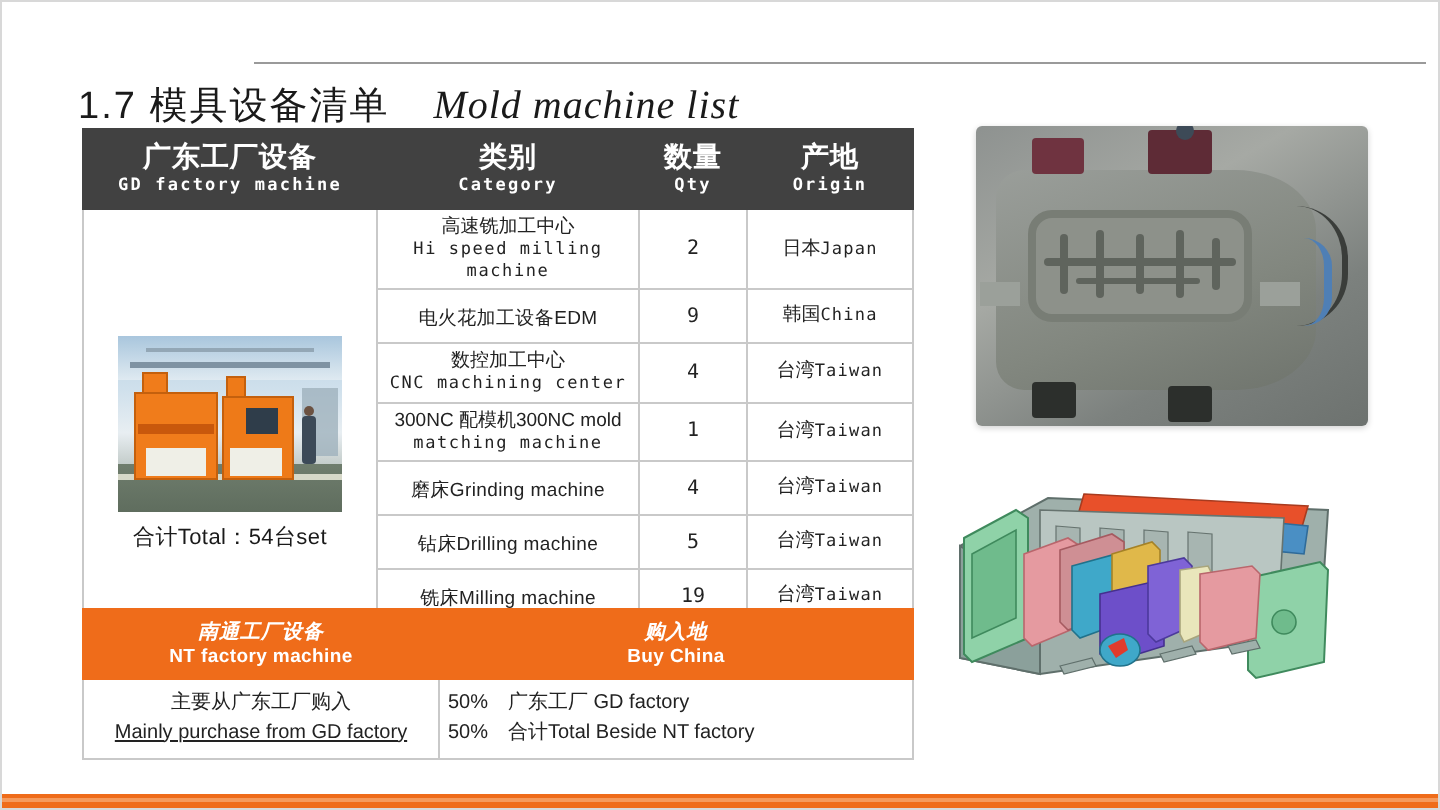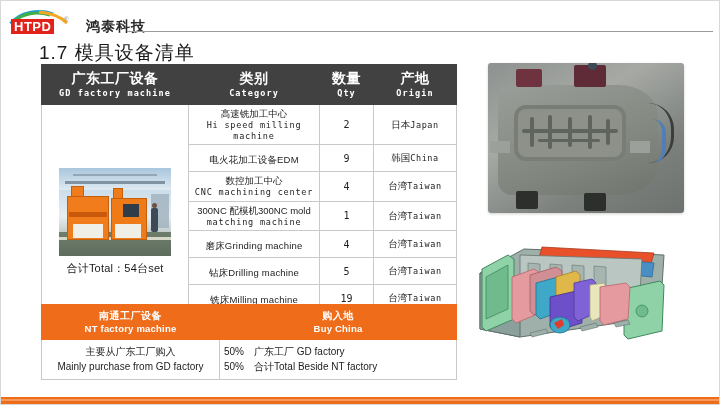--- a/index.html
+++ b/index.html
@@ -148,30 +148,30 @@
     position: absolute; left: 40px; top: 303px;
     width: 415px;
     border-collapse: collapse; table-layout: fixed;
     background: #ffffff;
   }
   .nt-table th {
     background: #ef6c1a; color: #ffffff;
     border: 1px solid #ef6c1a;
     padding: 4px 2px 5px;
   }
-  .nt-th-cn { font-size: 10px; font-weight: 700; display: block; letter-spacing: 0.5px; }
+  .nt-th-cn { font-size: 10px; font-weight: 700; display: block; letter-spacing: 0.5px; font-style: italic; }
   .nt-th-en { font-size: 9.5px; font-weight: 700; display: block; letter-spacing: 0.2px; }
   .nt-table td {
     border: 1px solid #c9c9c9;
     padding: 5px 4px; vertical-align: middle;
     color: #222222;
   }
   .nt-left { text-align: center; line-height: 1.45; }
   .nt-left-cn { font-size: 10px; display: block; }
-  .nt-left-en { font-size: 10px; display: block; }
+  .nt-left-en { font-size: 10px; display: block; text-decoration: underline; }
   .nt-right { text-align: left; padding-left: 26px; line-height: 1.45; }
   .nt-row { font-size: 10px; white-space: nowrap; }
   .nt-pct { display: inline-block; width: 30px; }
 
   
   .die-photo {
     position: absolute; left: 487px; top: 62px;
     width: 196px; height: 150px;
     background: linear-gradient(150deg,#8e9290 0%,#a6a9a4 35%,#7c817e 70%,#6d726f 100%);
     border-radius: 3px;
@@ -216,37 +216,25 @@
   .footer-num { font-size: 13px; color: #3a3a3a; font-weight: 400; }
 </style>
 </head>
 <body>
 
 <div id="slide">
 
   <div class="bg-swoosh-a"></div>
   <div class="bg-swoosh-b"></div>
 
-  <div class="logo-wrap">
-    <div class="logo-mark">
-      <svg class="logo-arc" viewBox="0 0 62 17">
-        <path d="M2 14 C10 2 30 -1 44 4" fill="none" stroke="#1a9ed9" stroke-width="3.2"></path>
-        <path d="M5 12 C13 3 28 1 41 5" fill="none" stroke="#3fae49" stroke-width="3.2"></path>
-        <path d="M30 2 C42 3 52 7 58 13" fill="none" stroke="#f5a623" stroke-width="3.2"></path>
-        <path d="M0 12 L9 9 L6 16 Z" fill="#1a9ed9"></path>
-      </svg>
-      <div class="logo-box">HTPD</div>
-      <div class="logo-reg">®</div>
-    </div>
-    <div class="logo-cn">鸿泰科技</div>
-  </div>
   <div class="header-rule"></div>
 
   <div class="title-row">
     <div class="title-cn">1.7  模具设备清单</div>
+    <div class="title-en">Mold machine list</div>
   </div>
 
   <table class="main-table">
     <colgroup>
       <col style="width:147px">
         <col style="width:131px">
         <col style="width:54px">
         <col style="width:83px">
     </colgroup>
     <thead>

